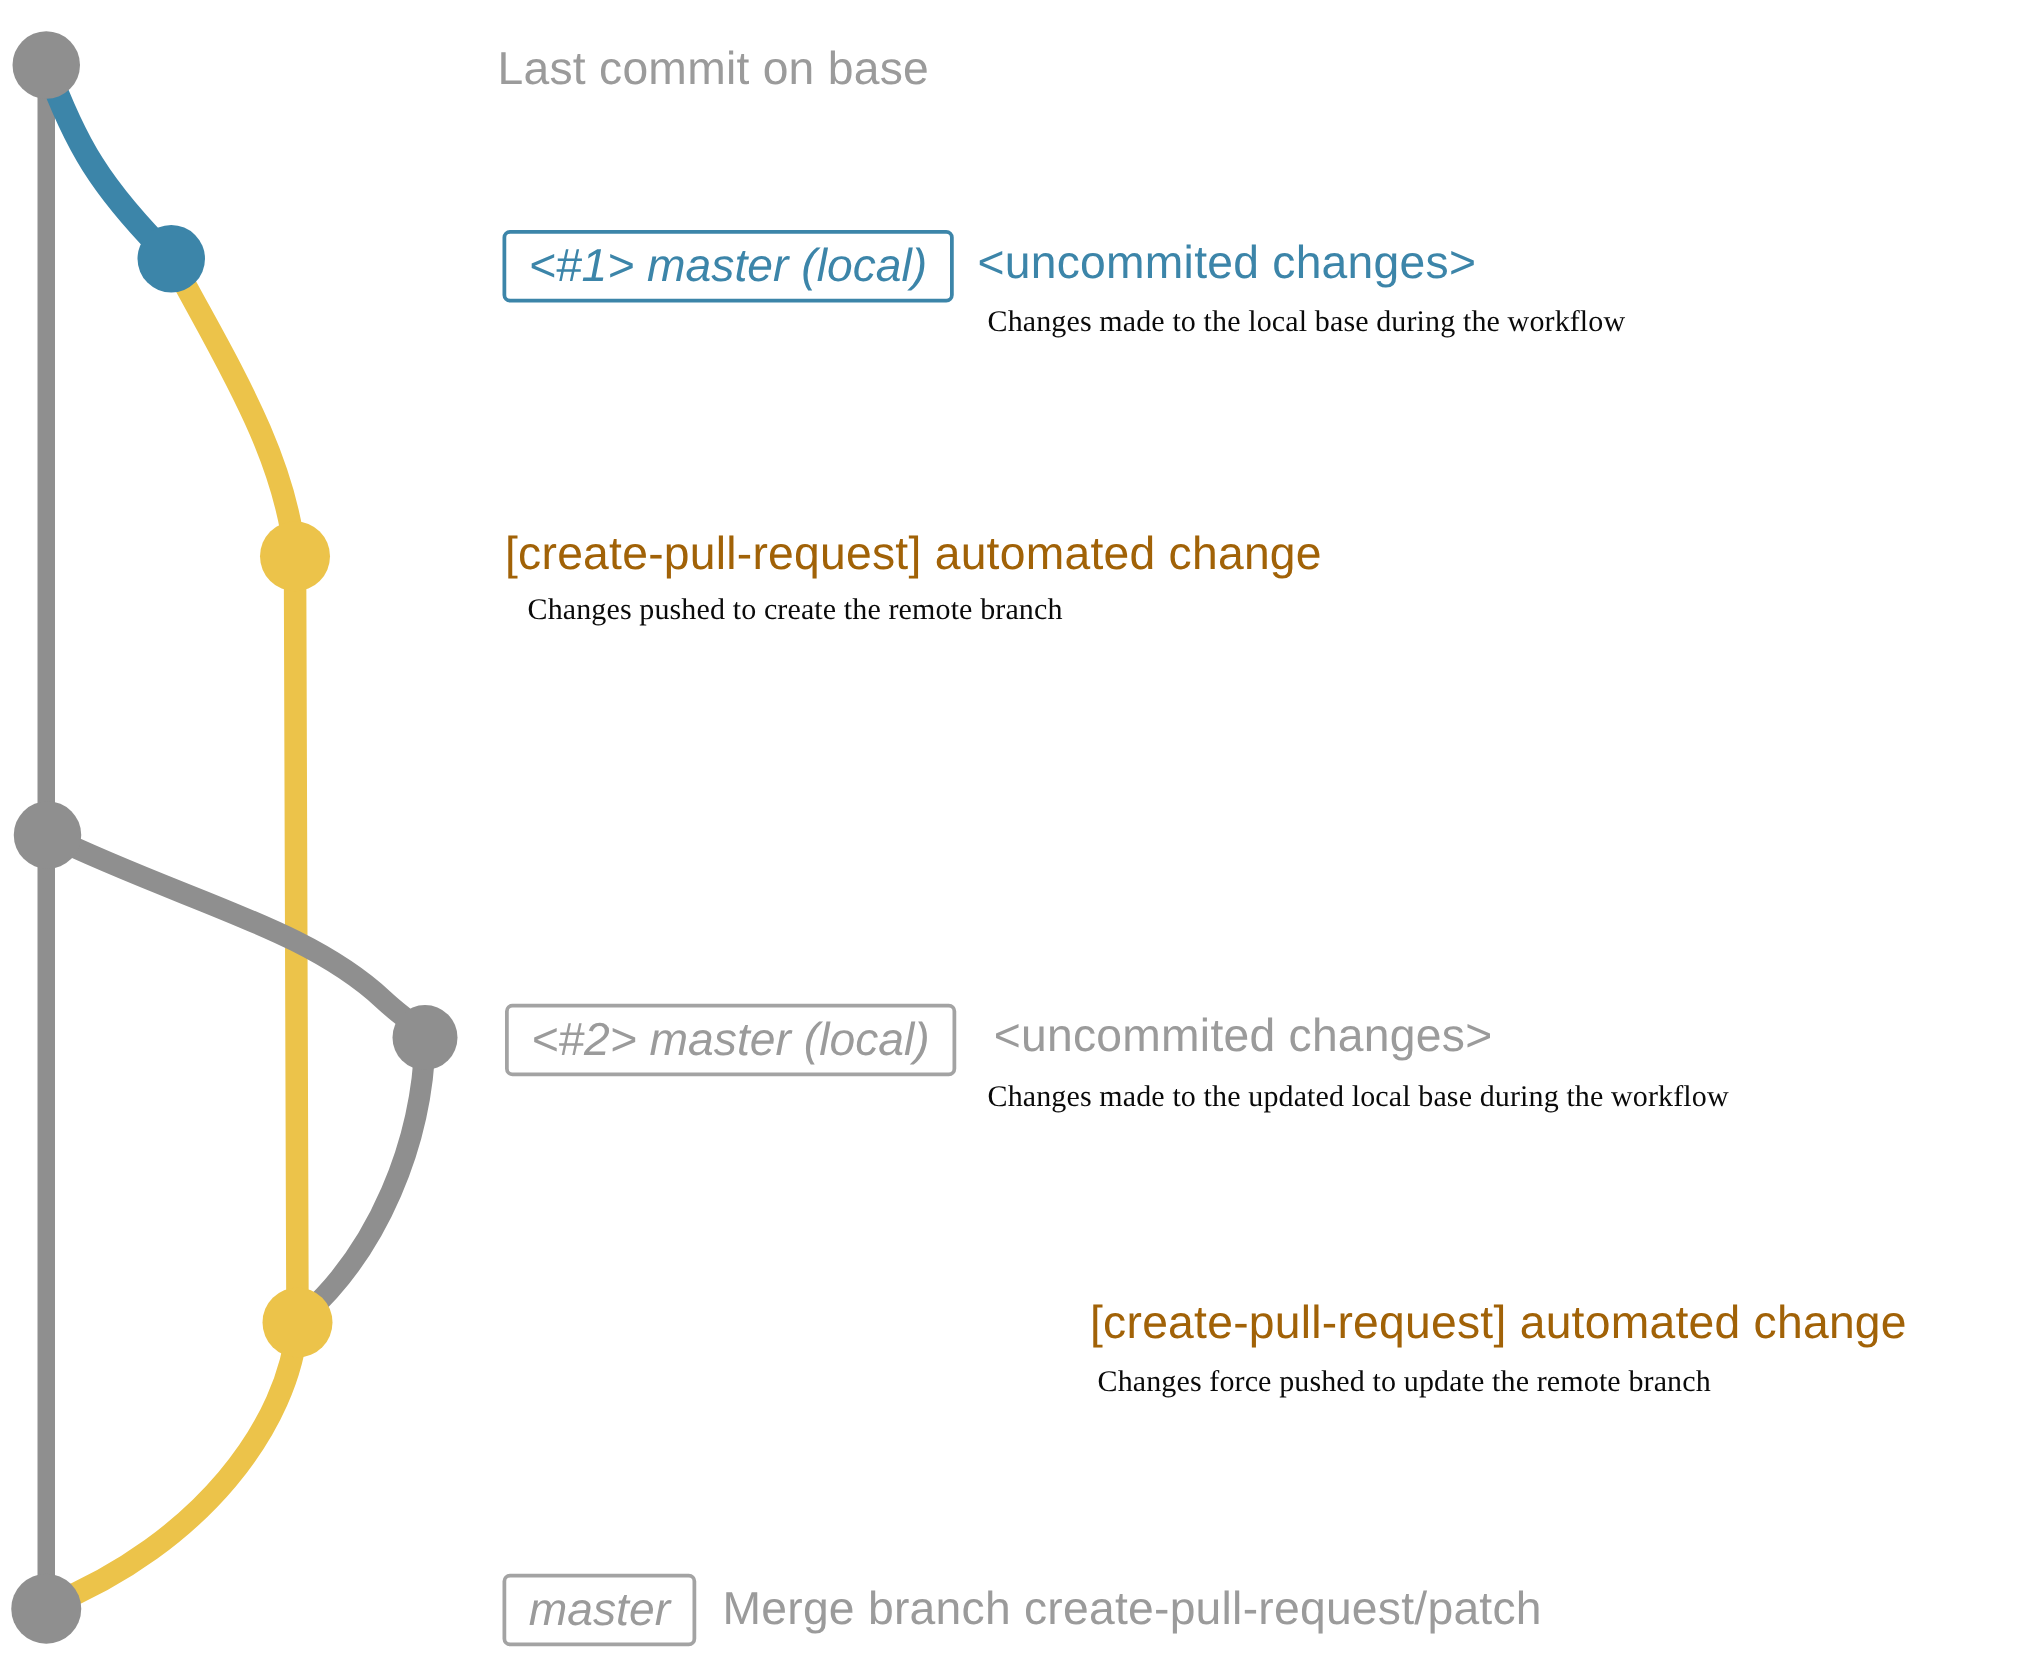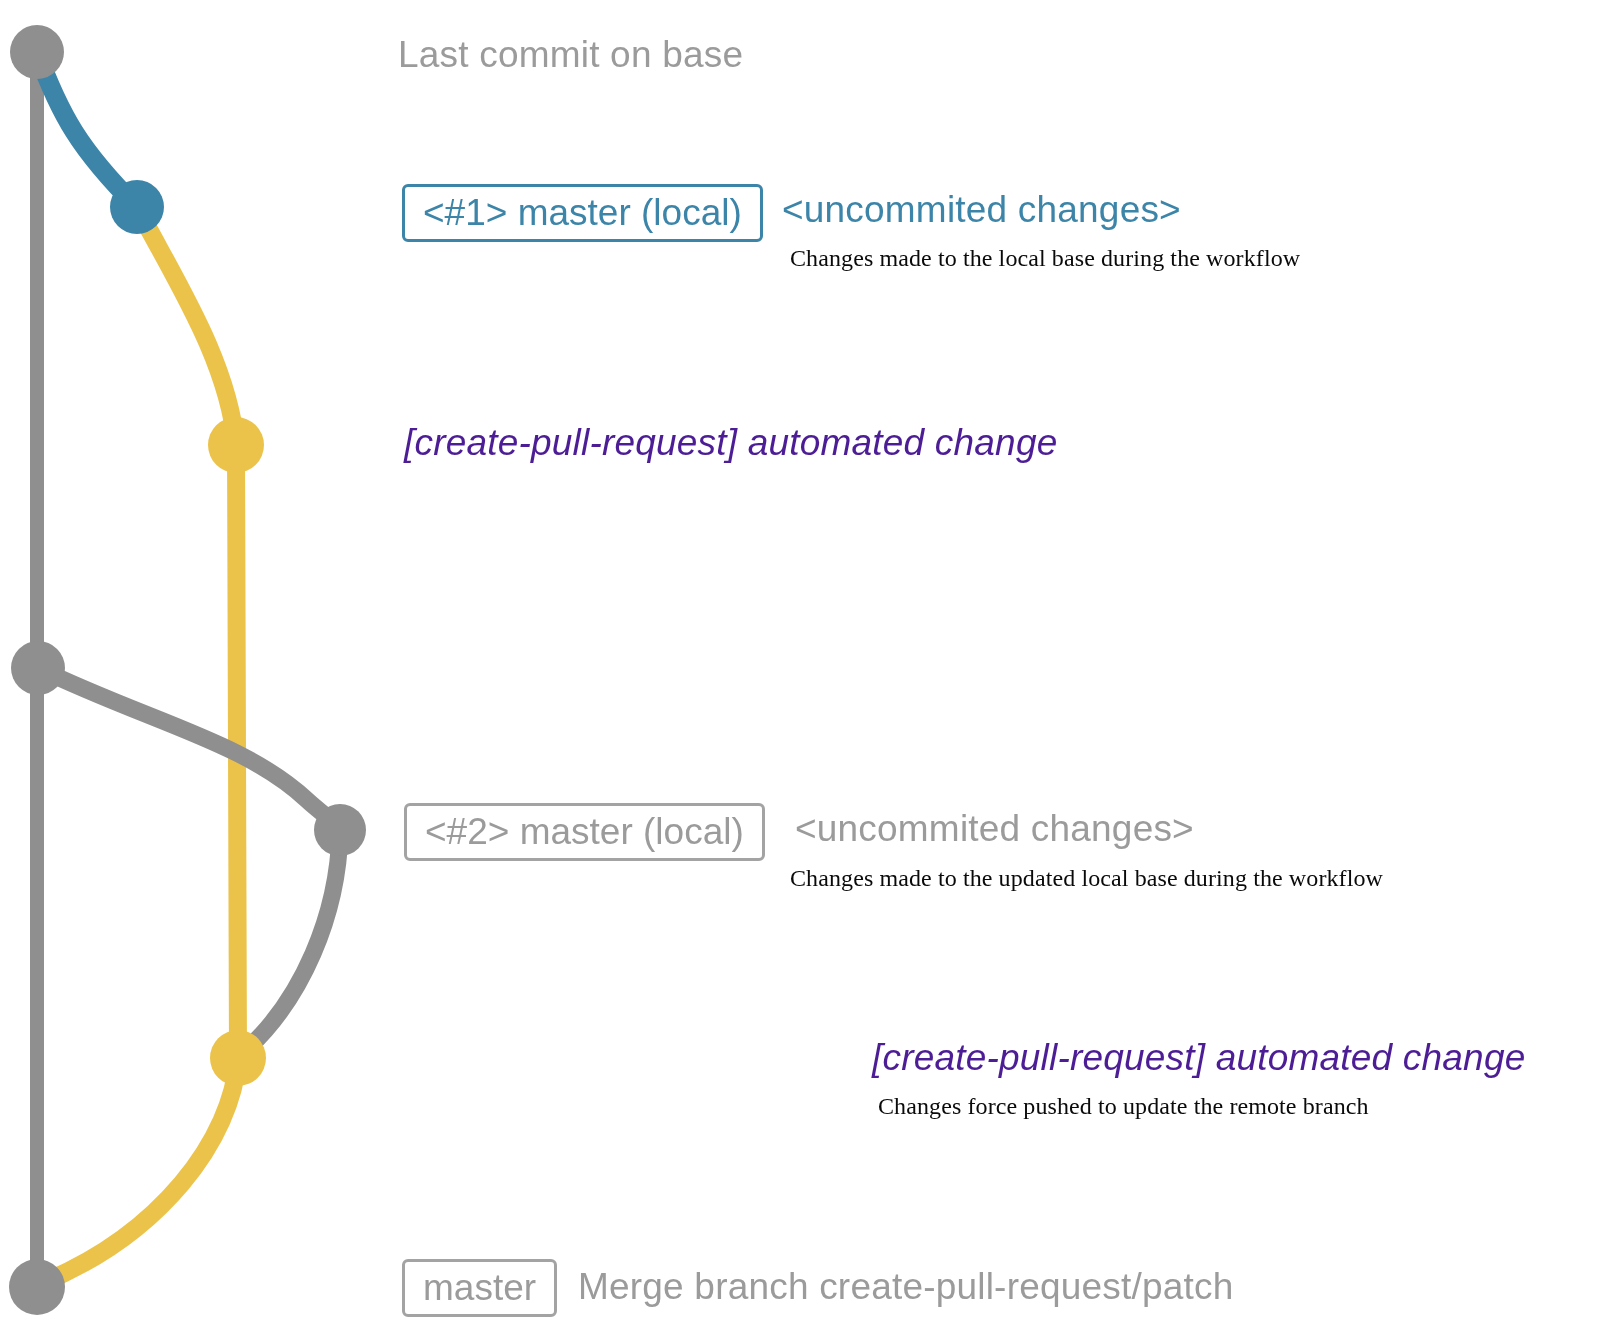--- a/index.html
+++ b/index.html
@@ -8,30 +8,31 @@
     width:1618px;height:1344px;
     background:#ffffff;
     overflow:hidden;
     font-family:"Liberation Sans", sans-serif;
   }
   .graph-svg{position:absolute;left:0;top:0;}
   .abs{position:absolute;transform:translateY(-50%);white-space:nowrap;}
   .msg{font-size:37px;letter-spacing:0.2px;}
   .c-gray{color:#9b9b9b;}
   .c-blue{color:#3c85a9;}
-  .c-yellow{color:#4c1d95;font-style:italic;}
+  .c-yellow{color:#a16207;}
   .desc{
     font-family:"Liberation Serif", serif;
     font-size:24px;color:#0a0a0a;letter-spacing:0.1px;
   }
   .tag{
     display:inline-flex;align-items:center;justify-content:center;
     height:58px;padding:0 18px;box-sizing:border-box;
     border:3px solid;border-radius:6px;
     font-size:37px;
+    font-style:italic;
   }
   .tag.b-blue{border-color:#3c85a9;color:#3c85a9;}
   .tag.b-gray{border-color:#a3a3a3;color:#9b9b9b;}
   .tag.b-yellow{border-color:#e9bf45;color:#e9bf45;}
   
   .pos-a   {left:398px;top:55px;}
   .pos-b1  {left:402px;top:213px;}
   .pos-b2  {left:782px;top:210px;}
   .pos-b3  {left:790px;top:258px;}
   .pos-c1  {left:404px;top:443px;}
@@ -70,20 +71,21 @@
     <circle cx="37" cy="1287" r="28" fill="#8f8f8f"></circle>
   </svg>
 
   <div class="abs msg c-gray pos-a">Last commit on base</div>
 
   <div class="abs tag b-blue pos-b1">&lt;#1&gt; master (local)</div>
   <div class="abs msg c-blue pos-b2">&lt;uncommited changes&gt;</div>
   <div class="abs desc pos-b3">Changes made to the local base during the workflow</div>
 
   <div class="abs msg c-yellow pos-c1">[create-pull-request] automated change</div>
+  <div class="abs desc pos-c2">Changes pushed to create the remote branch</div>
 
 
   <div class="abs tag b-gray pos-e1">&lt;#2&gt; master (local)</div>
   <div class="abs msg c-gray pos-e2">&lt;uncommited changes&gt;</div>
   <div class="abs desc pos-e3">Changes made to the updated local base during the workflow</div>
 
   <div class="abs msg c-yellow pos-f2">[create-pull-request] automated change</div>
   <div class="abs desc pos-f3">Changes force pushed to update the remote branch</div>
 
   <div class="abs tag b-gray pos-g1">master</div>

